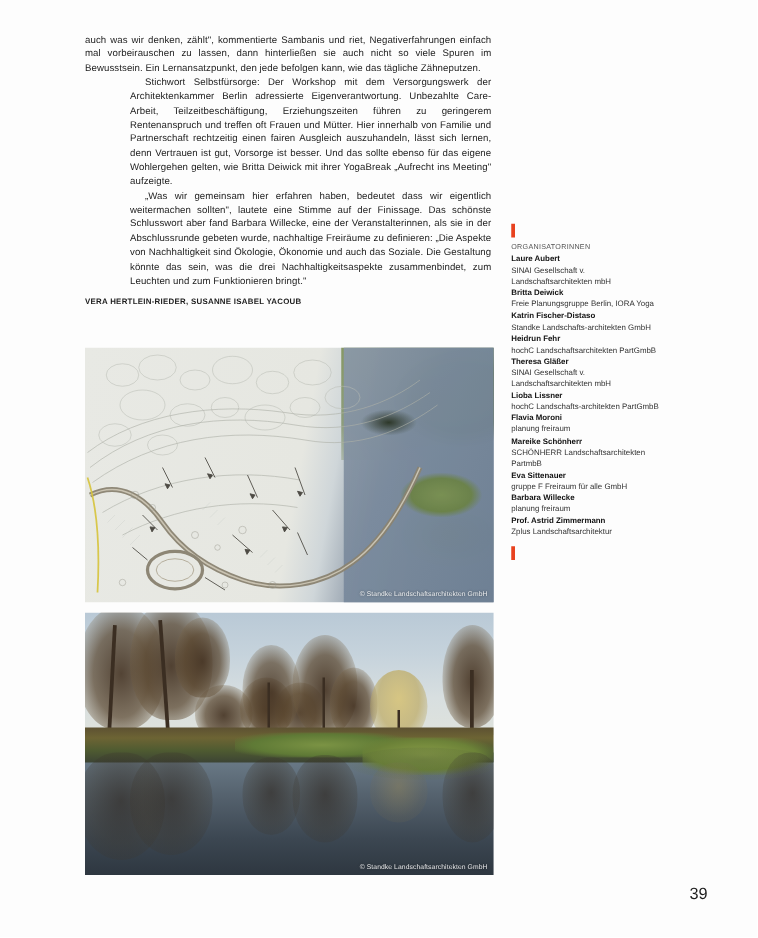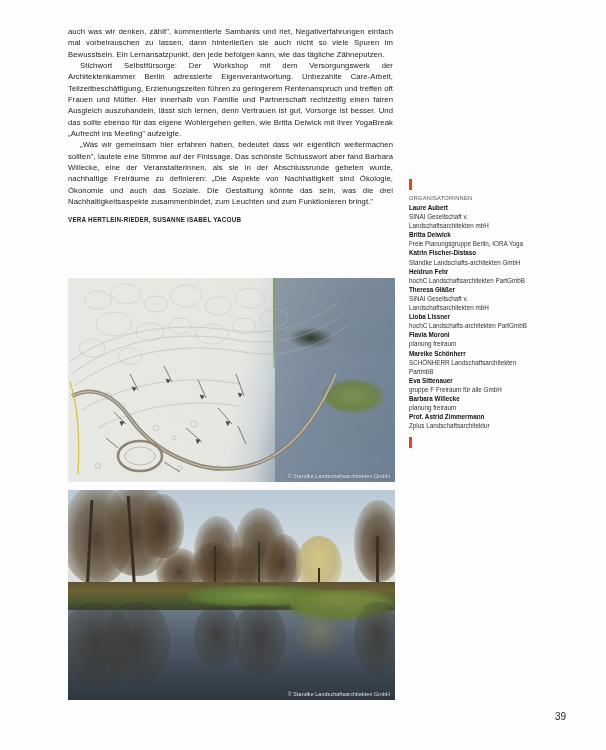--- a/index.html
+++ b/index.html
@@ -25,21 +25,21 @@
   .body-p {
     font-size: 7.7px;
     line-height: 11.35px;
     color: #1c1c1c;
     text-align: justify;
     text-justify: inter-word;
     margin: 0;
     letter-spacing: 0.01em;
     hyphens: manual;
   }
-  .body-p.indent { text-indent: 12px; }
+  .body-p.indent { text-indent: 12px; margin-left: 36px; }
   .byline {
     margin-top: 8px;
     font-size: 6.3px;
     letter-spacing: 0.035em;
     color: #1c1c1c;
     font-weight: 600;
   }
 
   
   .side-col {
@@ -150,21 +150,21 @@
   }
   .willow {
     position: absolute;
     background: radial-gradient(ellipse at 50% 40%, rgba(214,196,126,0.95) 0%, rgba(190,172,104,0.75) 50%, rgba(170,155,95,0.15) 85%, rgba(0,0,0,0) 100%);
     border-radius: 50%;
   }
 
   .pagenum {
     position: absolute;
     right: 40px; bottom: 28px;
-    font-size: 10px;
+    font-size: 13px;
     color: #1c1c1c;
   }
 </style>
 </head>
 <body>
 
 <div class="page">
 
   <div class="main-col">
     <p class="body-p">auch was wir denken, zählt", kommentierte Sambanis und riet, Negativerfahrungen einfach mal vorbeirauschen zu lassen, dann hinterließen sie auch nicht so viele Spuren im Bewusstsein. Ein Lernansatzpunkt, den jede befolgen kann, wie das tägliche Zähneputzen.</p>

